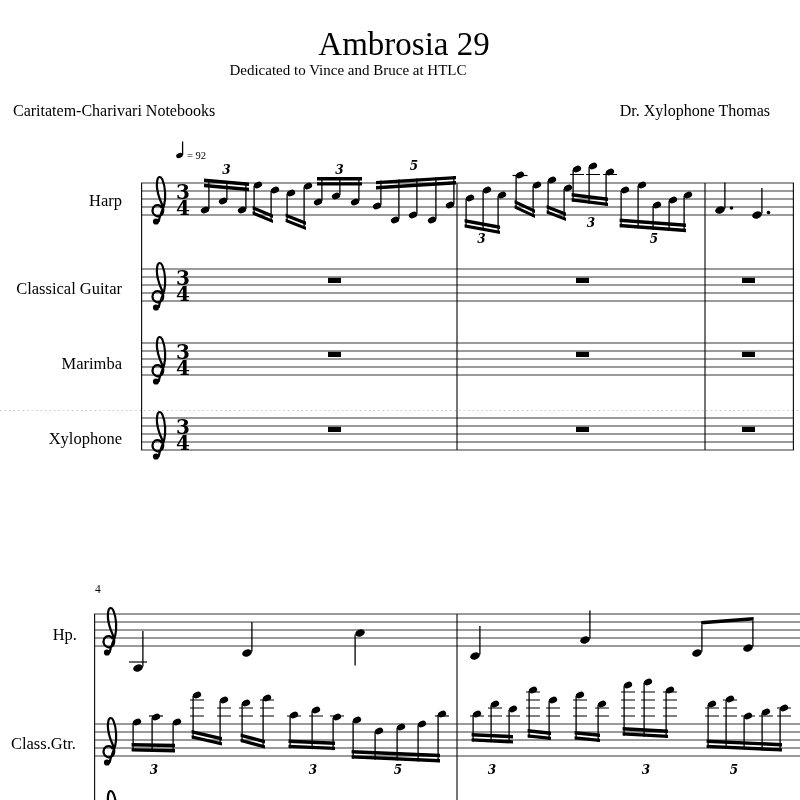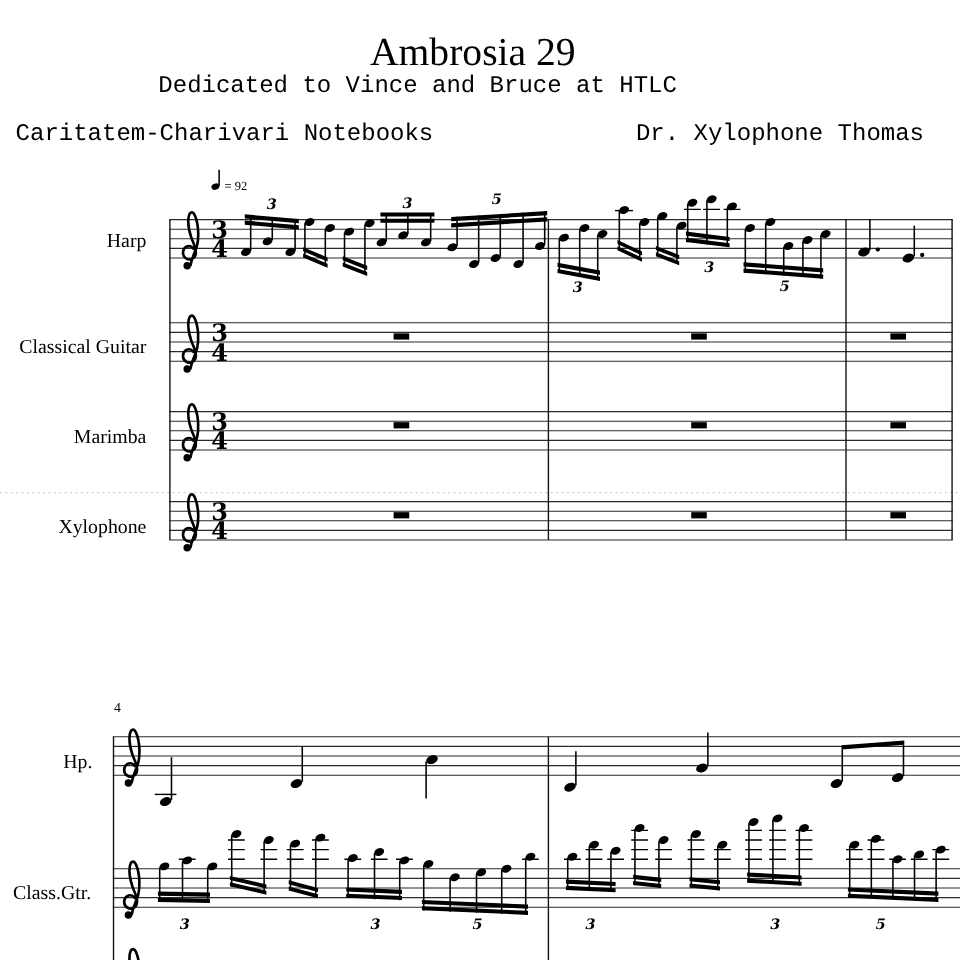--- a/index.html
+++ b/index.html
@@ -1,23 +1,23 @@
 <!DOCTYPE html>
 <html><head>
 <meta charset="utf-8">
 <style>
   html,body{margin:0;padding:0;background:#fff;}
   body{width:800px;height:800px;position:relative;overflow:hidden;
        font-family:"Liberation Serif",serif;color:#000;}
   .page{position:absolute;inset:0;background:#ffffff;}
-  .title{position:absolute;top:28px;left:394px;transform:translateX(-50%);
+  .title{position:absolute;top:28px;left:404px;transform:translateX(-50%);
          font-size:33px;line-height:1;white-space:nowrap;}
   .subtitle{position:absolute;top:63px;left:348px;transform:translateX(-50%);
-            font-size:20px;line-height:1;white-space:nowrap;font-family:Liberation Mono, monospace;}
-  .credit{position:absolute;top:101px;font-size:20px;line-height:1.2;white-space:nowrap;font-family:Liberation Mono, monospace;}
+            font-size:15px;line-height:1;white-space:nowrap;}
+  .credit{position:absolute;top:101px;font-size:16px;line-height:1.2;white-space:nowrap;}
   .credit-left{left:13px;}
   .credit-right{right:30px;}
   svg.score{position:absolute;top:0;left:0;}
   
   .sl{stroke:#2b2b2b;stroke-width:0.95;fill:none;}
   .bl{stroke:#111;stroke-width:1.15;fill:none;}
   .stem{stroke:#000;stroke-width:1.3;fill:none;}
   .beam{fill:#000;stroke:none;}
   .lg{stroke:#000;stroke-width:1.2;fill:none;}
   .nhf{fill:#000;}

